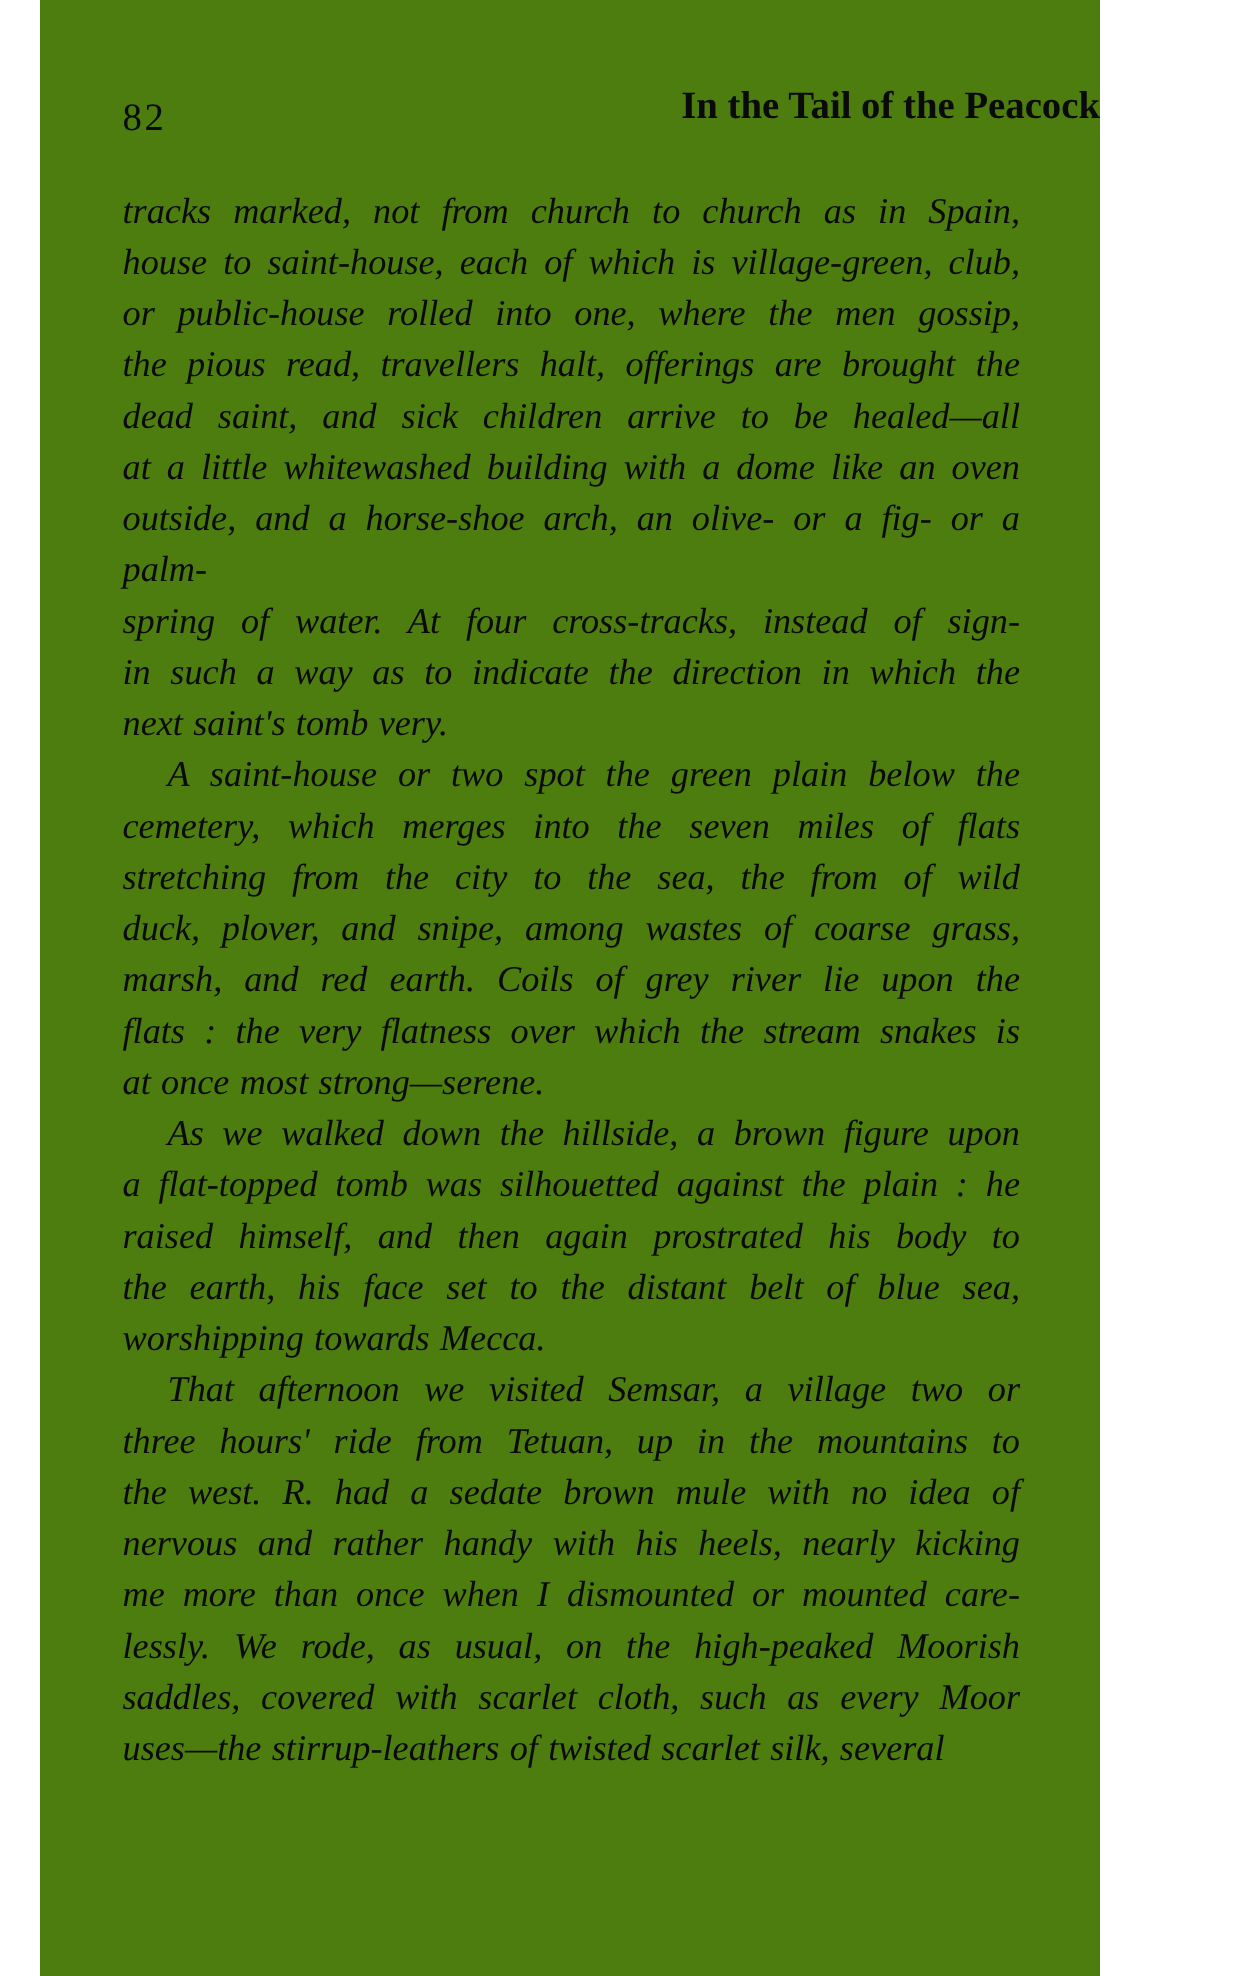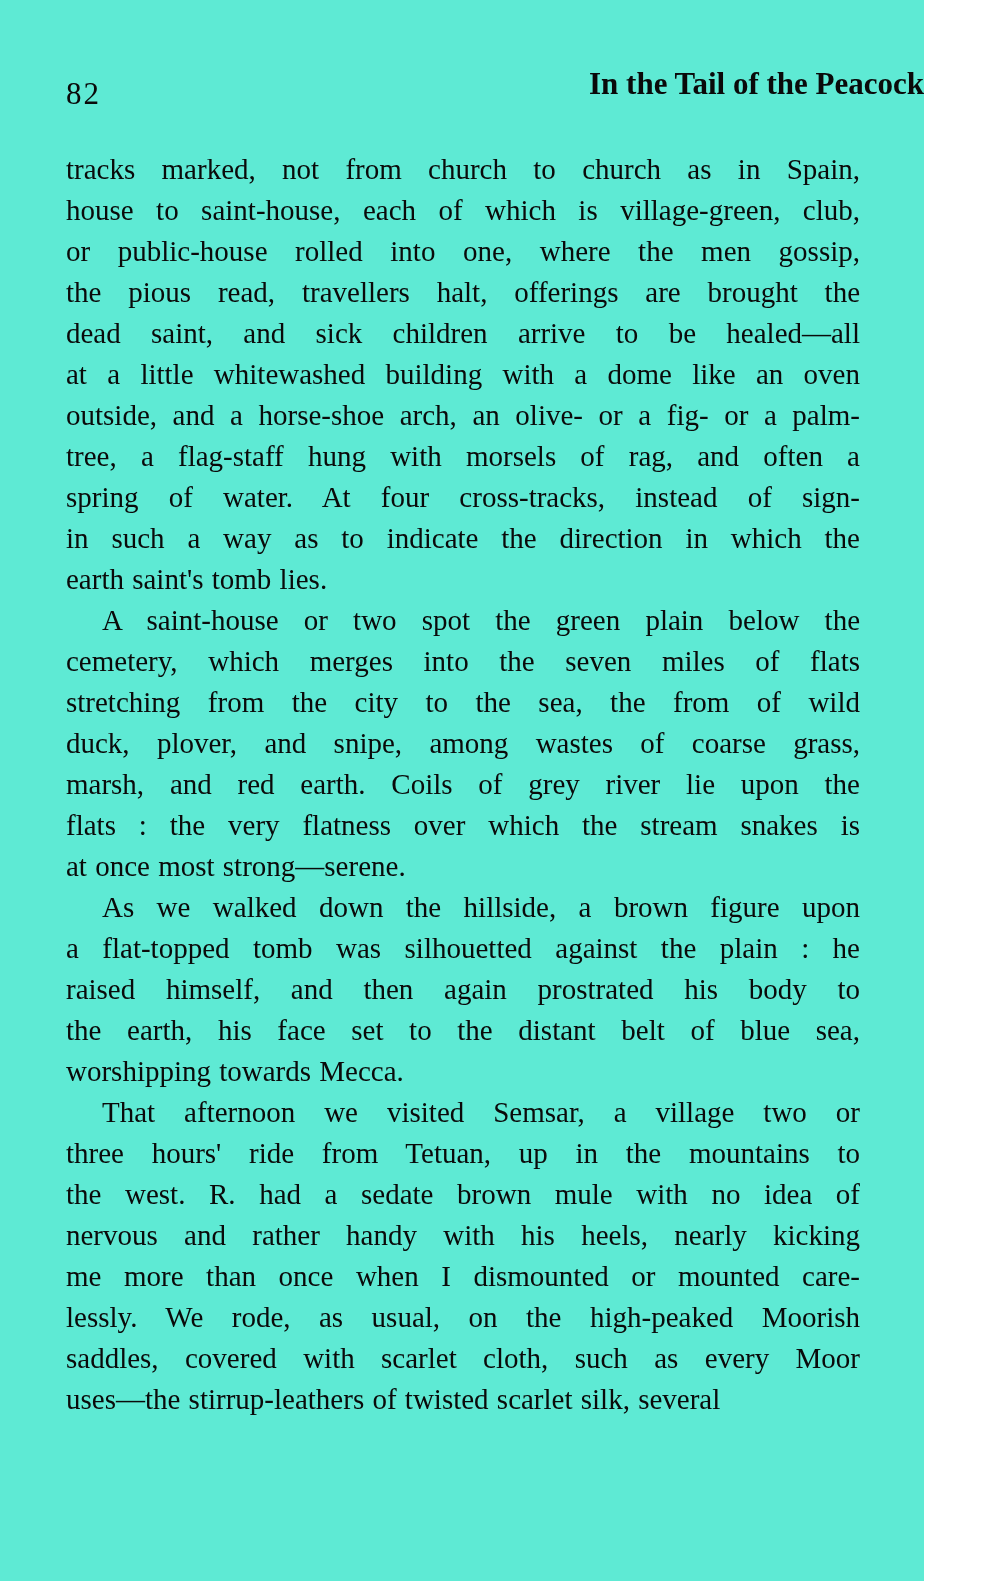--- a/index.html
+++ b/index.html
@@ -1,24 +1,25 @@
 <!DOCTYPE html>
 <html><head>
 <meta charset="utf-8">
 <style>
   html, body { margin: 0; padding: 0; }
   body { background: #ffffff; }
   .page {
     position: relative;
-    width: 924px;
+    width: 848px;
     height: 1581px;
-    background: #5eead4;
+    background: #4d7c0f;
     color: #0a0a0a;
     font-family: "Liberation Serif", "DejaVu Serif", serif;
     overflow: hidden;
+    margin-left: 32px;
   }
   .header { position: absolute; top: 66px; left: 0; width: 100%; height: 56px; }
   .pagenum {
     position: absolute; left: 66px; top: 10px;
     font-size: 31px; letter-spacing: 2px;
   }
   .running-title {
     display: block; width: 100%;
     text-align: right;
     font-size: 31px; font-weight: 700;
@@ -28,20 +29,21 @@
     top: 149px; left: 66px; right: 64px;
     font-size: 29px;
     line-height: 41px;
   }
   .para { margin: 0; }
   .line {
     text-align: justify;
     text-align-last: justify;
     white-space: normal;
     word-spacing: 1px;
+    font-style: italic;
   }
   .line.last { text-align-last: left; }
   .line.indent { text-indent: 36px; }
 </style>
 </head>
 <body>
 
 <div class="page">
   <div class="header">
     <span class="pagenum">82</span>
@@ -49,24 +51,23 @@
   </div>
   <div class="bodytext">
       <div class="para">
         <div class="line">tracks marked, not from church to church as in Spain,</div>
         <div class="line">house to saint-house, each of which is village-green, club,</div>
         <div class="line">or public-house rolled into one, where the men gossip,</div>
         <div class="line">the pious read, travellers halt, offerings are brought the</div>
         <div class="line">dead saint, and sick children arrive to be healed—all</div>
         <div class="line">at a little whitewashed building with a dome like an oven</div>
         <div class="line">outside, and a horse-shoe arch, an olive- or a fig- or a palm-</div>
-        <div class="line">tree, a flag-staff hung with morsels of rag, and often a</div>
         <div class="line">spring of water. At four cross-tracks, instead of sign-</div>
         <div class="line">in such a way as to indicate the direction in which the</div>
-        <div class="line last">earth saint's tomb lies.</div>
+        <div class="line last">next saint's tomb very.</div>
       </div>
       <div class="para">
         <div class="line indent">A saint-house or two spot the green plain below the</div>
         <div class="line">cemetery, which merges into the seven miles of flats</div>
         <div class="line">stretching from the city to the sea, the from of wild</div>
         <div class="line">duck, plover, and snipe, among wastes of coarse grass,</div>
         <div class="line">marsh, and red earth. Coils of grey river lie upon the</div>
         <div class="line">flats : the very flatness over which the stream snakes is</div>
         <div class="line last">at once most strong—serene.</div>
       </div>

